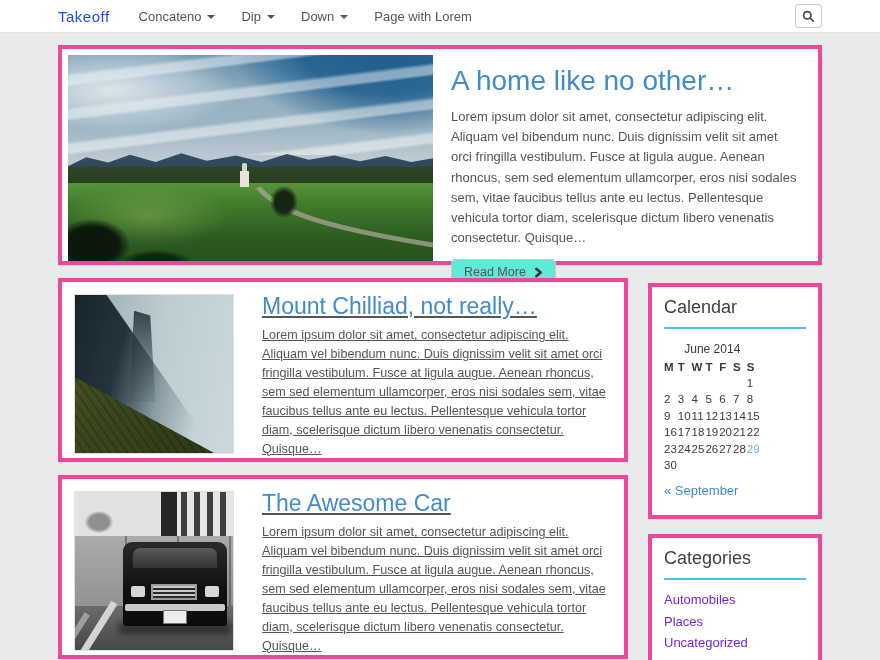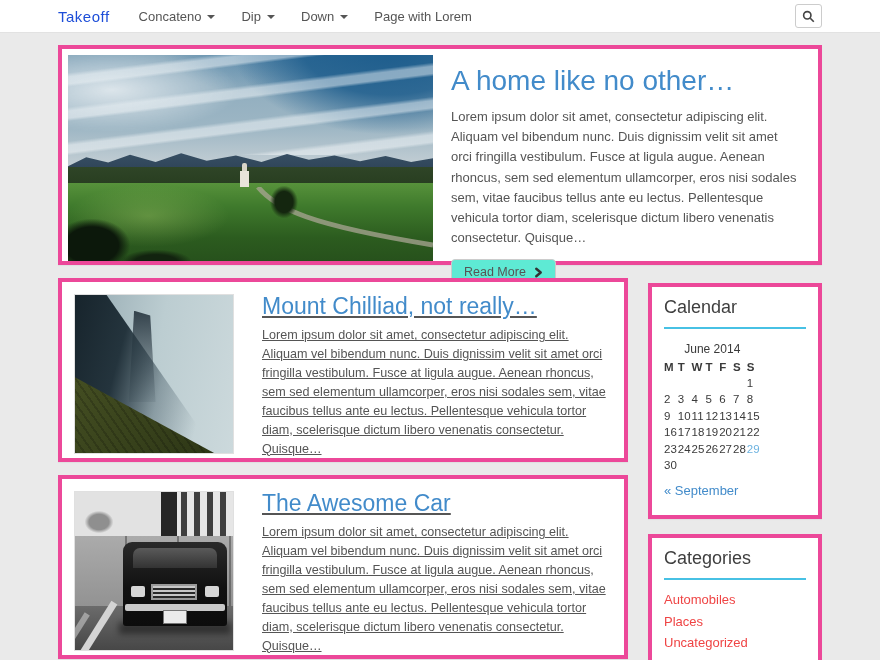--- a/index.html
+++ b/index.html
@@ -113,21 +113,21 @@
       background:repeating-linear-gradient(180deg,#c8c8c8 0 2px,#2a2a2a 2px 4px);border:2px solid #9a9a9a;box-sizing:border-box;}
   .car-light-l{position:absolute;right:88px;top:94px;width:14px;height:11px;background:#d6d6d6;border-radius:2px;}
   .car-light-r{position:absolute;right:14px;top:94px;width:14px;height:11px;background:#d6d6d6;border-radius:2px;}
   .car-bumper{position:absolute;right:8px;top:112px;width:100px;height:7px;background:#c9c9c9;border-radius:2px;}
   .car-plate{position:absolute;right:46px;top:118px;width:24px;height:14px;background:#ececec;border:1px solid #777;box-sizing:border-box;}
 
   
   .widget{padding:10px 12px 16px;}
   .widget h3{font-size:18px;font-weight:400;color:#3f3f3f;margin:0 0 9px;padding-bottom:9px;
              border-bottom:2px solid #47c1e4;}
-  .link-list a{display:block;font-size:13px;color:#ef4444;line-height:1.65;}
+  .link-list a{display:block;font-size:13px;color:#6d28d9;line-height:1.65;}
 
   .cal-table{border-collapse:collapse;font-size:11.5px;color:#3a3a3a;margin-top:11px;}
   .cal-table caption{caption-side:top;text-align:center;font-size:12px;color:#3a3a3a;padding:2px 0 5px;}
   .cal-table th{font-weight:700;text-align:left;padding:0 2px 3px 0;}
   .cal-table td{text-align:left;padding:0 1px 2px 0;min-width:10px;line-height:1.25;}
   .cal-table a{color:#6cb2e0;}
   .cal-prev{display:inline-block;margin-top:9px;font-size:13px;color:#428bca;}
 </style>
 </head>
 <body>

